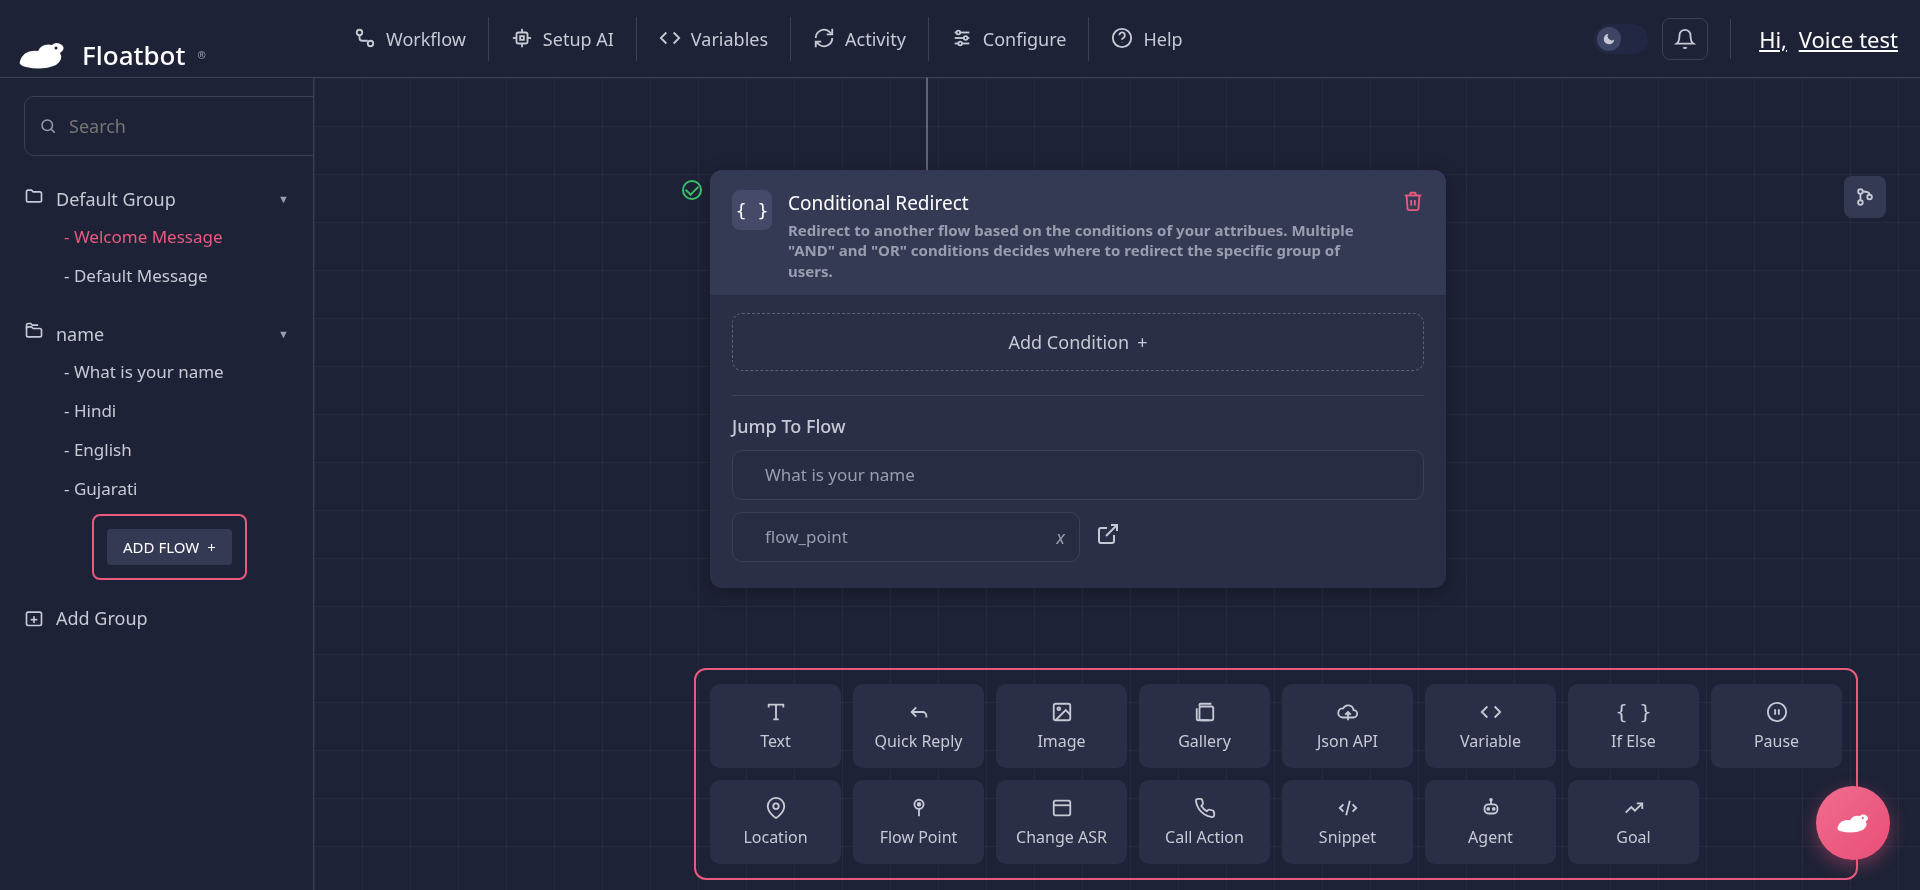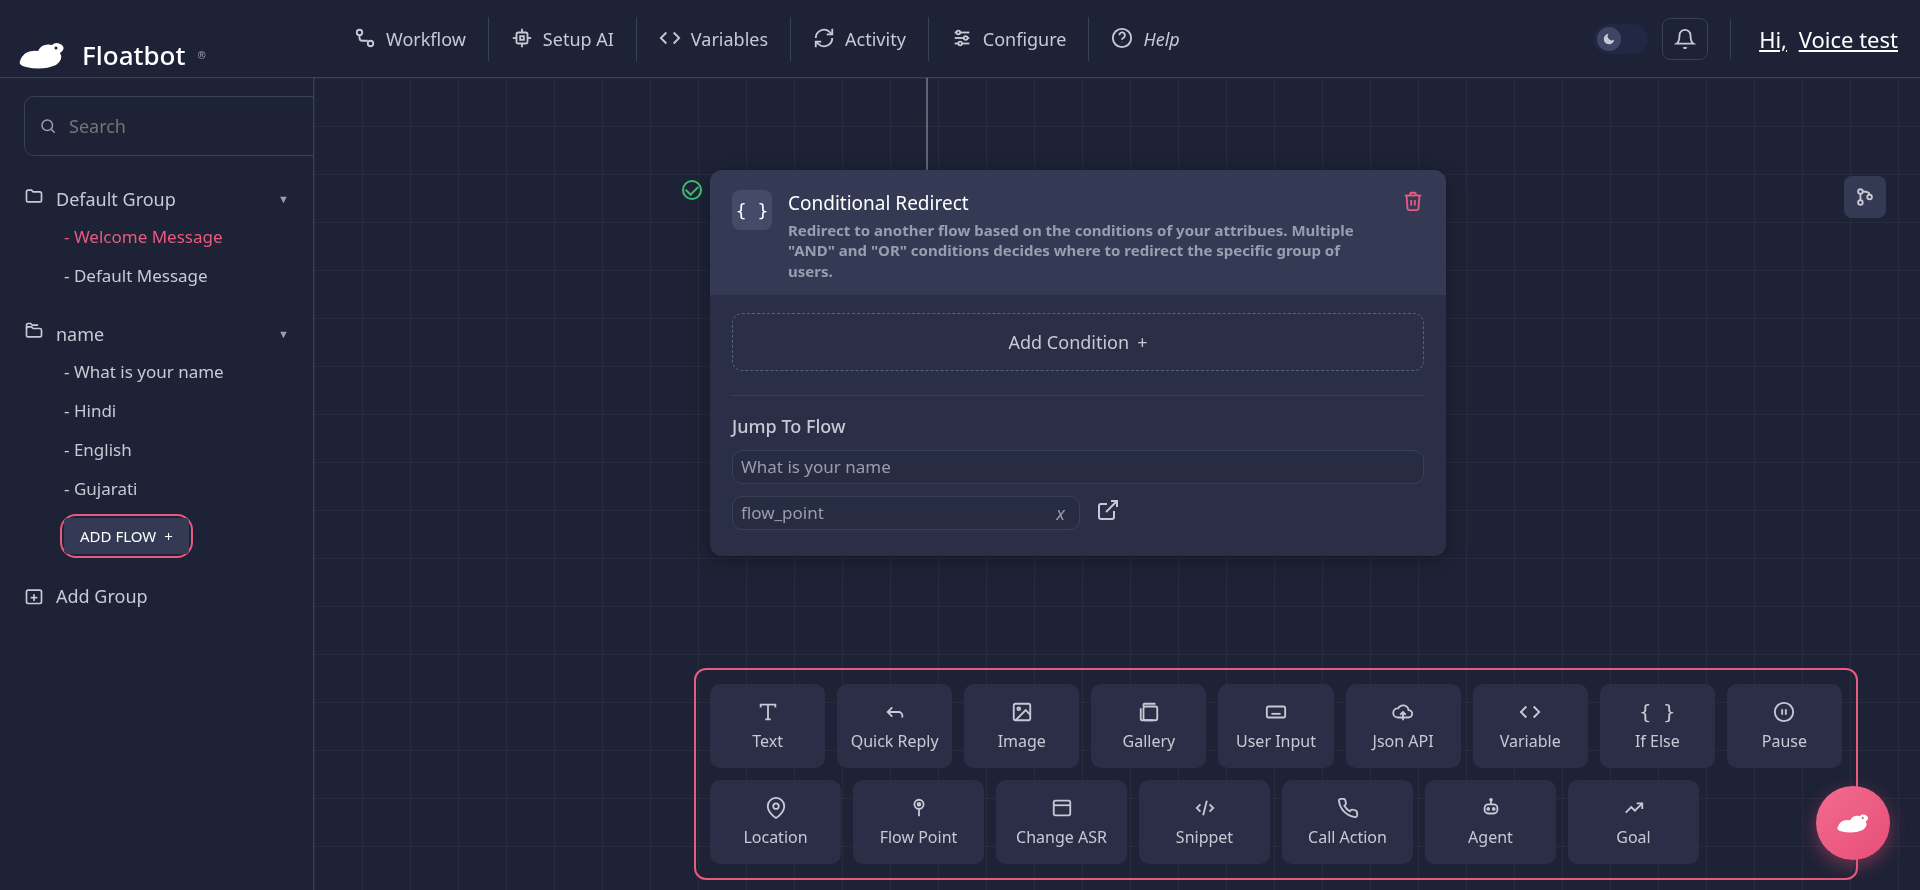--- a/index.html
+++ b/index.html
@@ -17,21 +17,21 @@
   *{box-sizing:border-box;font-family:system-ui,-apple-system,Segoe UI,Roboto,sans-serif;}
   body{margin:0;background:var(--bg);color:var(--text);width:1920px;height:890px;overflow:hidden;}
 
   
   .topbar{height:78px;border-bottom:1px solid var(--border);display:flex;align-items:center;padding:0 22px 0 12px;}
   .logo{display:flex;align-items:center;gap:10px;font-size:26px;font-weight:500;color:#fff;width:300px;margin-top:32px;}
   .logo svg{flex-shrink:0;}
   .logo sup{font-size:10px;margin-left:2px;color:var(--text-dim);}
   .nav{display:flex;align-items:center;gap:0;margin-left:20px;}
   .nav-item{display:flex;align-items:flex-start;gap:10px;padding:10px 22px;font-size:18px;color:var(--text);cursor:pointer;border-right:1px solid var(--border);}
-  .nav-item:last-child{border-right:none;font-style:italic;}
+  .nav-item:last-child{border-right:none;}
   .nav-icon{width:22px;height:22px;display:flex;align-items:center;justify-content:center;}
   .spacer{flex:1;}
   .theme-toggle{width:54px;height:30px;border-radius:15px;background:#222744;display:flex;align-items:center;padding:3px;cursor:pointer;}
   .theme-knob{width:24px;height:24px;border-radius:50%;background:#3f4564;display:flex;align-items:center;justify-content:center;}
   .bell{width:46px;height:42px;border:1px solid var(--border);border-radius:8px;display:flex;align-items:center;justify-content:center;margin-left:14px;cursor:pointer;}
   .topbar-divider{width:1px;height:40px;background:var(--border);margin:0 22px;}
   .greeting{font-size:22px;color:#fff;font-weight:600;}
   .greeting span{text-decoration:underline;font-weight:400;margin-left:6px;cursor:pointer;}
 
   
@@ -40,21 +40,21 @@
   .search-row{display:flex;align-items:center;gap:14px;margin-bottom:24px;}
   .search{flex:1;height:60px;border:1px solid var(--border);border-radius:10px;display:flex;align-items:center;padding:0 14px;gap:10px;background:transparent;}
   .search input{flex:1;background:transparent;border:none;color:var(--text);font-size:18px;outline:none;}
 
   .group{margin-bottom:20px;}
   .group-head{display:flex;align-items:center;gap:12px;font-size:18px;padding:6px 0;cursor:pointer;}
   .group-head .caret{margin-left:auto;font-size:11px;color:var(--text-dim);}
   .flow-item{padding:8px 0 8px 40px;font-size:17px;cursor:pointer;white-space:nowrap;}
   .flow-item.active{color:var(--accent);}
   .add-flow-wrap{padding:6px 0 6px 36px;}
-  .add-flow{border:2px solid var(--accent);border-radius:16px;padding:2px;display:inline-block;}
+  .add-flow{border:2px solid var(--accent);border-radius:8px;padding:13px;display:inline-block;margin-left:32px;}
   .add-flow-inner{background:var(--panel-light);color:#fff;font-size:15px;padding:8px 16px;border-radius:4px;display:flex;align-items:center;gap:8px;cursor:pointer;}
   .add-group{display:flex;align-items:center;gap:12px;font-size:18px;color:var(--text);margin-top:18px;cursor:pointer;}
 
   
   .canvas{flex:1;position:relative;
     background-image:linear-gradient(rgba(255,255,255,0.04) 1px,transparent 1px),linear-gradient(90deg,rgba(255,255,255,0.04) 1px,transparent 1px);
     background-size:48px 48px;}
   .connector{position:absolute;left:612px;top:0;width:2px;height:92px;background:rgba(255,255,255,0.3);}
   .merge-btn{position:absolute;right:34px;top:98px;width:42px;height:42px;background:var(--panel-light);border-radius:8px;display:flex;align-items:center;justify-content:center;cursor:pointer;}
 
@@ -64,21 +64,21 @@
   .card-title{font-size:19px;font-weight:400;color:#fff;margin-bottom:4px;}
   .card-desc{font-size:15px;color:var(--text-dim);line-height:1.35;font-weight:bold;}
   .card-delete{margin-left:auto;cursor:pointer;color:var(--accent);}
   .check{position:absolute;left:-28px;top:10px;width:20px;height:20px;border:2px solid var(--green);border-radius:50%;display:flex;align-items:center;justify-content:center;}
   .check::after{content:"";width:6px;height:10px;border:solid var(--green);border-width:0 2px 2px 0;transform:rotate(45deg);margin-top:-2px;}
 
   .card-body{padding:18px 22px 26px;}
   .add-cond{border:1px dashed #5a6080;border-radius:10px;height:58px;display:flex;align-items:center;justify-content:center;font-size:18px;color:var(--text);cursor:pointer;gap:8px;}
   .divider{height:1px;background:var(--border);margin:24px 0 18px;}
   .section-label{font-size:18px;color:var(--text);margin-bottom:12px;font-weight:500;}
-  .input-box{height:34px;border:1px solid var(--border);border-radius:10px;display:flex;align-items:center;padding:0 8px;font-size:17px;color:var(--text-dim);background:rgba(0,0,0,0.05);cursor:pointer;}
+  .input-box{height:50px;border:1px solid var(--border);border-radius:10px;display:flex;align-items:center;padding:0 32px;font-size:17px;color:var(--text-dim);background:rgba(0,0,0,0.05);cursor:pointer;}
   .input-row{display:flex;align-items:center;gap:16px;margin-top:12px;}
   .input-row .input-box{flex:1;position:relative;}
   .input-row .input-box .clear{position:absolute;right:14px;font-style:italic;color:var(--text-dim);cursor:pointer;font-size:18px;}
   .open-link{cursor:pointer;color:var(--text);}
 
   
   .palette{position:absolute;left:380px;bottom:10px;width:1164px;border:2px solid var(--accent);border-radius:12px;padding:14px;display:flex;flex-direction:column;gap:12px;}
   .palette-row{display:flex;gap:12px;}
   .block{flex:1;min-width:0;height:84px;background:var(--panel);border-radius:10px;display:flex;flex-direction:column;align-items:center;justify-content:center;gap:6px;cursor:pointer;font-size:16px;color:var(--text);}
   .block .bicon{height:24px;display:flex;align-items:center;justify-content:center;}
@@ -338,33 +338,20 @@
                 <rect x="6" y="6" width="15" height="15" rx="2"></rect>
                 <path d="M6 6V4a1 1 0 011-1h12"></path>
                 <path d="M3 8v12a1 1 0 001 1h12"></path>
               </svg>
             </div>
             <span>Gallery</span>
           </div>
           <div class="block">
             <div class="bicon">
               <svg width="22" height="22" viewBox="0 0 24 24" fill="none" stroke="#C7C9D4" stroke-width="2">
-                <rect x="2" y="6" width="20" height="12" rx="2"></rect>
-                <line x1="6" y1="10" x2="6" y2="10"></line>
-                <line x1="10" y1="10" x2="10" y2="10"></line>
-                <line x1="14" y1="10" x2="14" y2="10"></line>
-                <line x1="18" y1="10" x2="18" y2="10"></line>
-                <line x1="7" y1="14" x2="17" y2="14"></line>
-              </svg>
-            </div>
-            <span>User Input</span>
-          </div>
-          <div class="block">
-            <div class="bicon">
-              <svg width="22" height="22" viewBox="0 0 24 24" fill="none" stroke="#C7C9D4" stroke-width="2">
                 <path d="M18 18a4 4 0 000-8 6 6 0 00-11.3-2A5 5 0 006 18z"></path>
                 <line x1="12" y1="12" x2="12" y2="21"></line>
                 <polyline points="9 15 12 12 15 15"></polyline>
               </svg>
             </div>
             <span>Json API</span>
           </div>
           <div class="block">
             <div class="bicon">
               <svg width="22" height="22" viewBox="0 0 24 24" fill="none" stroke="#C7C9D4" stroke-width="2">
@@ -416,34 +403,34 @@
               <svg width="22" height="22" viewBox="0 0 24 24" fill="none" stroke="#C7C9D4" stroke-width="2">
                 <rect x="3" y="4" width="18" height="16" rx="2"></rect>
                 <line x1="3" y1="9" x2="21" y2="9"></line>
               </svg>
             </div>
             <span>Change ASR</span>
           </div>
           <div class="block">
             <div class="bicon">
               <svg width="22" height="22" viewBox="0 0 24 24" fill="none" stroke="#C7C9D4" stroke-width="2">
+                <path d="M22 16.9v3a2 2 0 01-2.2 2 19.8 19.8 0 01-8.6-3.1 19.5 19.5 0 01-6-6A19.8 19.8 0 012.1 4.2 2 2 0 014.1 2h3a2 2 0 012 1.7c.1.9.3 1.8.6 2.6a2 2 0 01-.5 2.1L8 9.6a16 16 0 006 6l1.2-1.2a2 2 0 012.1-.5c.8.3 1.7.5 2.6.6a2 2 0 011.7 2z"></path>
+              </svg>
+            </div>
+            <span>Call Action</span>
+          </div>
+          <div class="block">
+            <div class="bicon">
+              <svg width="22" height="22" viewBox="0 0 24 24" fill="none" stroke="#C7C9D4" stroke-width="2">
                 <polyline points="7 8 3 12 7 16"></polyline>
                 <polyline points="17 8 21 12 17 16"></polyline>
                 <line x1="14" y1="4" x2="10" y2="20"></line>
               </svg>
             </div>
             <span>Snippet</span>
-          </div>
-          <div class="block">
-            <div class="bicon">
-              <svg width="22" height="22" viewBox="0 0 24 24" fill="none" stroke="#C7C9D4" stroke-width="2">
-                <path d="M22 16.9v3a2 2 0 01-2.2 2 19.8 19.8 0 01-8.6-3.1 19.5 19.5 0 01-6-6A19.8 19.8 0 012.1 4.2 2 2 0 014.1 2h3a2 2 0 012 1.7c.1.9.3 1.8.6 2.6a2 2 0 01-.5 2.1L8 9.6a16 16 0 006 6l1.2-1.2a2 2 0 012.1-.5c.8.3 1.7.5 2.6.6a2 2 0 011.7 2z"></path>
-              </svg>
-            </div>
-            <span>Call Action</span>
           </div>
           <div class="block">
             <div class="bicon">
               <svg width="22" height="22" viewBox="0 0 24 24" fill="none" stroke="#C7C9D4" stroke-width="2">
                 <rect x="5" y="8" width="14" height="10" rx="4"></rect>
                 <circle cx="9" cy="13" r="1" fill="#C7C9D4"></circle>
                 <circle cx="15" cy="13" r="1" fill="#C7C9D4"></circle>
                 <line x1="12" y1="4" x2="12" y2="8"></line>
                 <circle cx="12" cy="3" r="1"></circle>
               </svg>

